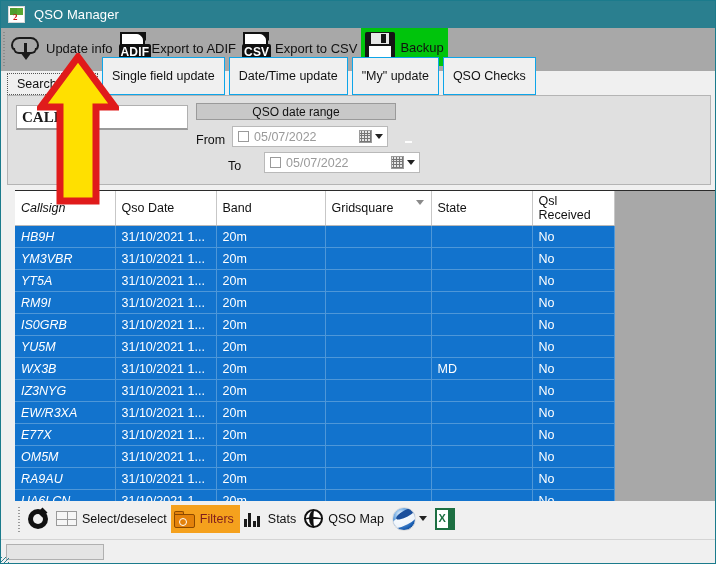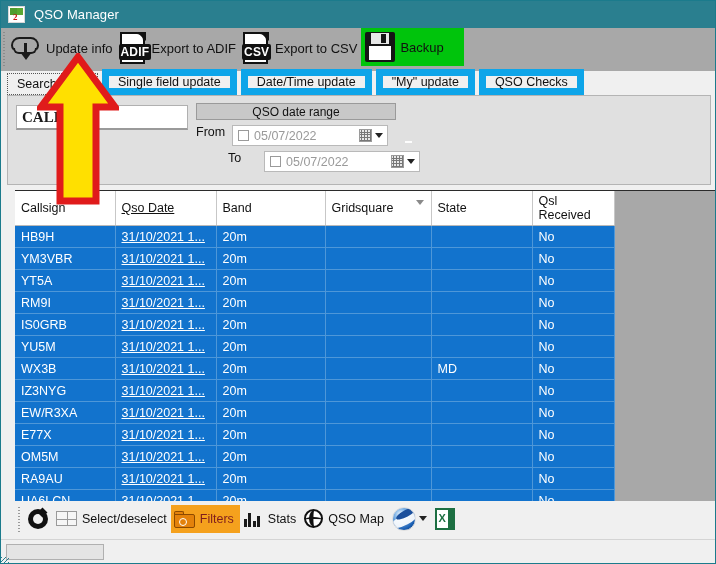--- a/index.html
+++ b/index.html
@@ -66,21 +66,21 @@
     background-position: 2px 4px;
     background-size: 2px 35px;
     background-repeat: no-repeat;
     flex: none;
   }
   .tb-item {
     display: flex; align-items: center; height: 40px;
     padding: 0 4px 0 2px; cursor: default;
   }
   .tb-item .lbl { font-size: 13px; color: #111; margin-left: 5px; white-space: nowrap; }
-  .tb-item.backup { background: #00c40c; padding: 0 20px 0 4px; height: 38px; }
+  .tb-item.backup { background: #00c40c; padding: 0 4px 0 4px; height: 38px; }
 
   .ic { flex: none; position: relative; }
 
   
   .ic-cloud { width: 30px; height: 26px; }
   .ic-cloud .c {
     position: absolute; left: 0; top: 2px; width: 28px; height: 15px;
     border: 2px solid #1a1a1a; border-radius: 10px 10px 8px 8px;
     border-bottom-color: transparent;
   }
@@ -135,25 +135,25 @@
 
   
   .tabstrip {
     position: absolute; left: 0; top: 70px;
     width: 716px; height: 24px;
     background: #f0f0f0;
     display: flex; align-items: flex-end; gap: 4px;
     padding-left: 6px;
   }
   .tab {
-    height: 26px; padding: 0 9px;
+    height: 38px; padding: 0 9px;
     font-size: 12.5px; color: #111;
     display: flex; align-items: center;
     background: #f0f0f0;
-    border: 7px solid #0ea5e9;
+    border: 1px solid #0ea5e9;
     white-space: nowrap;
   }
   .tab.active {
     background: #f0f0f0;
     border: 1px dotted #555;
     height: 22px;
   }
 
   
   .searchpanel {
@@ -173,21 +173,21 @@
     padding: 2px 5px;
   }
   .dr-title {
     position: absolute; left: 188px; top: 7px;
     width: 200px; height: 17px;
     background: #c8c8c8;
     border: 1px solid #9a9a9a;
     font-size: 12px; color: #111;
     display: flex; align-items: center; justify-content: center;
   }
-  .dr-row { position: absolute; left: 188px; height: 22px; display: flex; align-items: flex-start; }
+  .dr-row { position: absolute; left: 188px; height: 22px; display: flex; align-items: flex-end; }
   .dr-row.from { top: 29px; }
   .dr-row.to   { top: 55px; margin-left: 32px; }
   .dr-lbl { width: 36px; font-size: 12.5px; color: #111; }
   .dtp {
     width: 156px; height: 21px;
     background: #ffffff; border: 1px solid #b9b9b9;
     display: flex; align-items: center; padding: 0 2px;
   }
   .dtp .cbx {
     width: 11px; height: 11px; border: 1px solid #9a9a9a; background: #fff;
@@ -237,22 +237,22 @@
   }
   table.grid td {
     background: #1273cd;
     color: #ffffff;
     font-size: 12.5px;
     padding: 2px 6px; height: 22px;
     border-right: 1px solid #4e97d8;
     border-bottom: 1px solid #4e97d8;
     overflow: hidden; white-space: nowrap;
   }
-  .col-call { width: 100px; }
-  .col-date { width: 101px; text-decoration: underline; }
+  .col-call { width: 100px; font-style: italic; }
+  .col-date { width: 101px; }
   .col-band { width: 109px; }
   .col-grid { width: 106px; }
   .col-state{ width: 101px; }
   .col-qsl  { width: 82px; }
 
   
   .bottombar {
     position: absolute; left: 14px; top: 500px;
     width: 702px; height: 35px;
     background: #f0f0f0;

